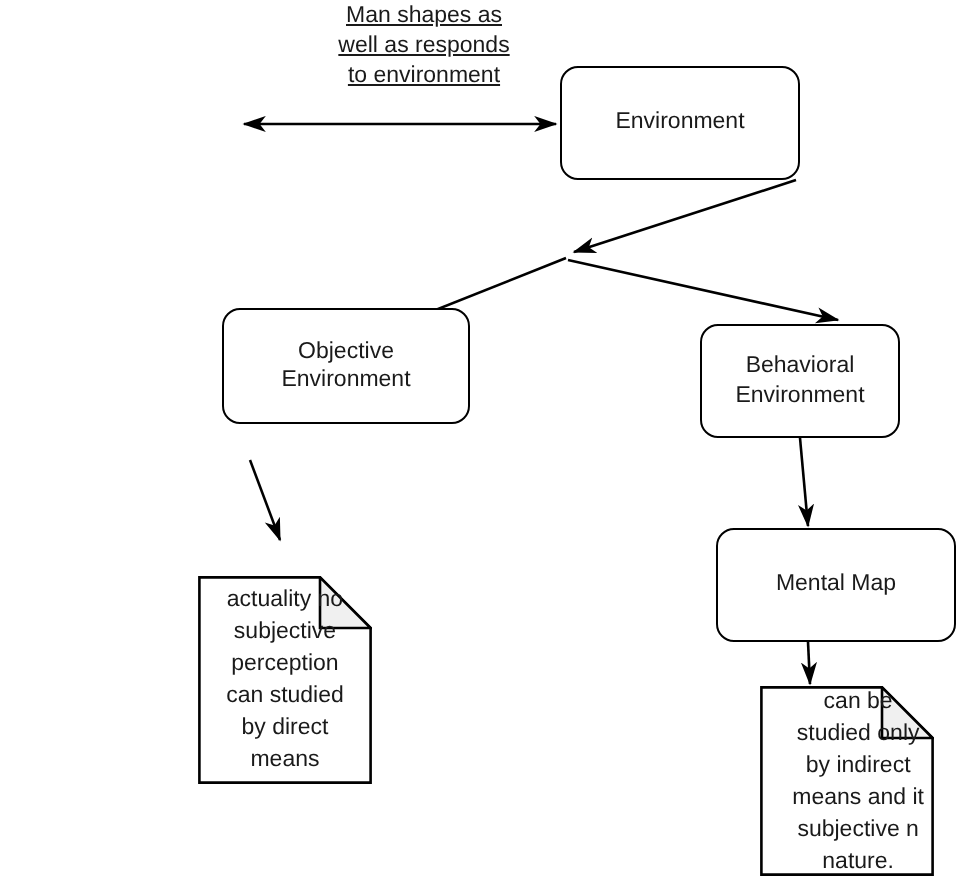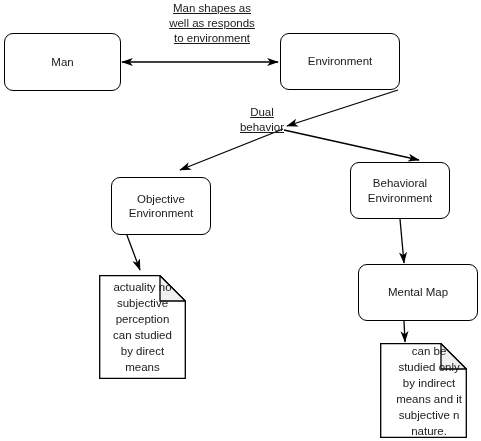--- a/index.html
+++ b/index.html
@@ -105,43 +105,40 @@
       <line x1="284" y1="130" x2="419" y2="160" marker-end="url(#arrowEnd)"></line>
 
       <line x1="125" y1="230" x2="140" y2="270" marker-end="url(#arrowEnd)"></line>
 
       <line x1="400" y1="219" x2="404" y2="263" marker-end="url(#arrowEnd)"></line>
 
       <line x1="404" y1="321" x2="405" y2="342" marker-end="url(#arrowEnd)"></line>
     </g>
   </svg>
 
-  <div class="node" style="left:4px; top:33px; width:117px; height:58px;">
-    <span>Man</span>
-  </div>
 
   <div class="node" style="left:280px; top:33px; width:120px; height:57px;">
     <span>Environment</span>
   </div>
 
-  <div class="node" style="left:111px; top:177px; width:100px; height:58px;">
+  <div class="node" style="left:111px; top:154px; width:124px; height:58px;">
     <span>Objective
 Environment</span>
   </div>
 
   <div class="node" style="left:350px; top:162px; width:100px; height:57px;">
     <span>Behavioral
 Environment</span>
   </div>
 
   <div class="node" style="left:358px; top:264px; width:120px; height:57px;">
     <span>Mental Map</span>
   </div>
 
-  <div class="note" style="left:99px; top:275px; width:87px; height:104px;">
+  <div class="note" style="left:99px; top:288px; width:87px; height:104px;">
     <svg class="note-shape" viewBox="0 0 87 104" preserveAspectRatio="none" xmlns="http://www.w3.org/2000/svg">
       <path d="M0.7,0.7 L61,0.7 L86.3,26 L86.3,103.3 L0.7,103.3 Z" fill="#ffffff" stroke="#000000" stroke-width="1.3"></path>
       <path d="M61,0.7 L61,26 L86.3,26 Z" fill="#f0f0f0" stroke="#000000" stroke-width="1.3"></path>
     </svg>
     <span class="note-text">actuality no
 subjective
 perception
 can studied
 by direct
 means</span>
@@ -157,16 +154,14 @@
 by indirect
 means and it
 subjective n
 nature.</span>
   </div>
 
   <div class="edge-label" style="left:152px; top:1px; width:120px;">Man shapes as
 well as responds
 to environment</div>
 
-  <div class="edge-label" style="left:222px; top:105px; width:80px;">Dual
-behavior</div>
 
 </div>
 
 </body></html>

